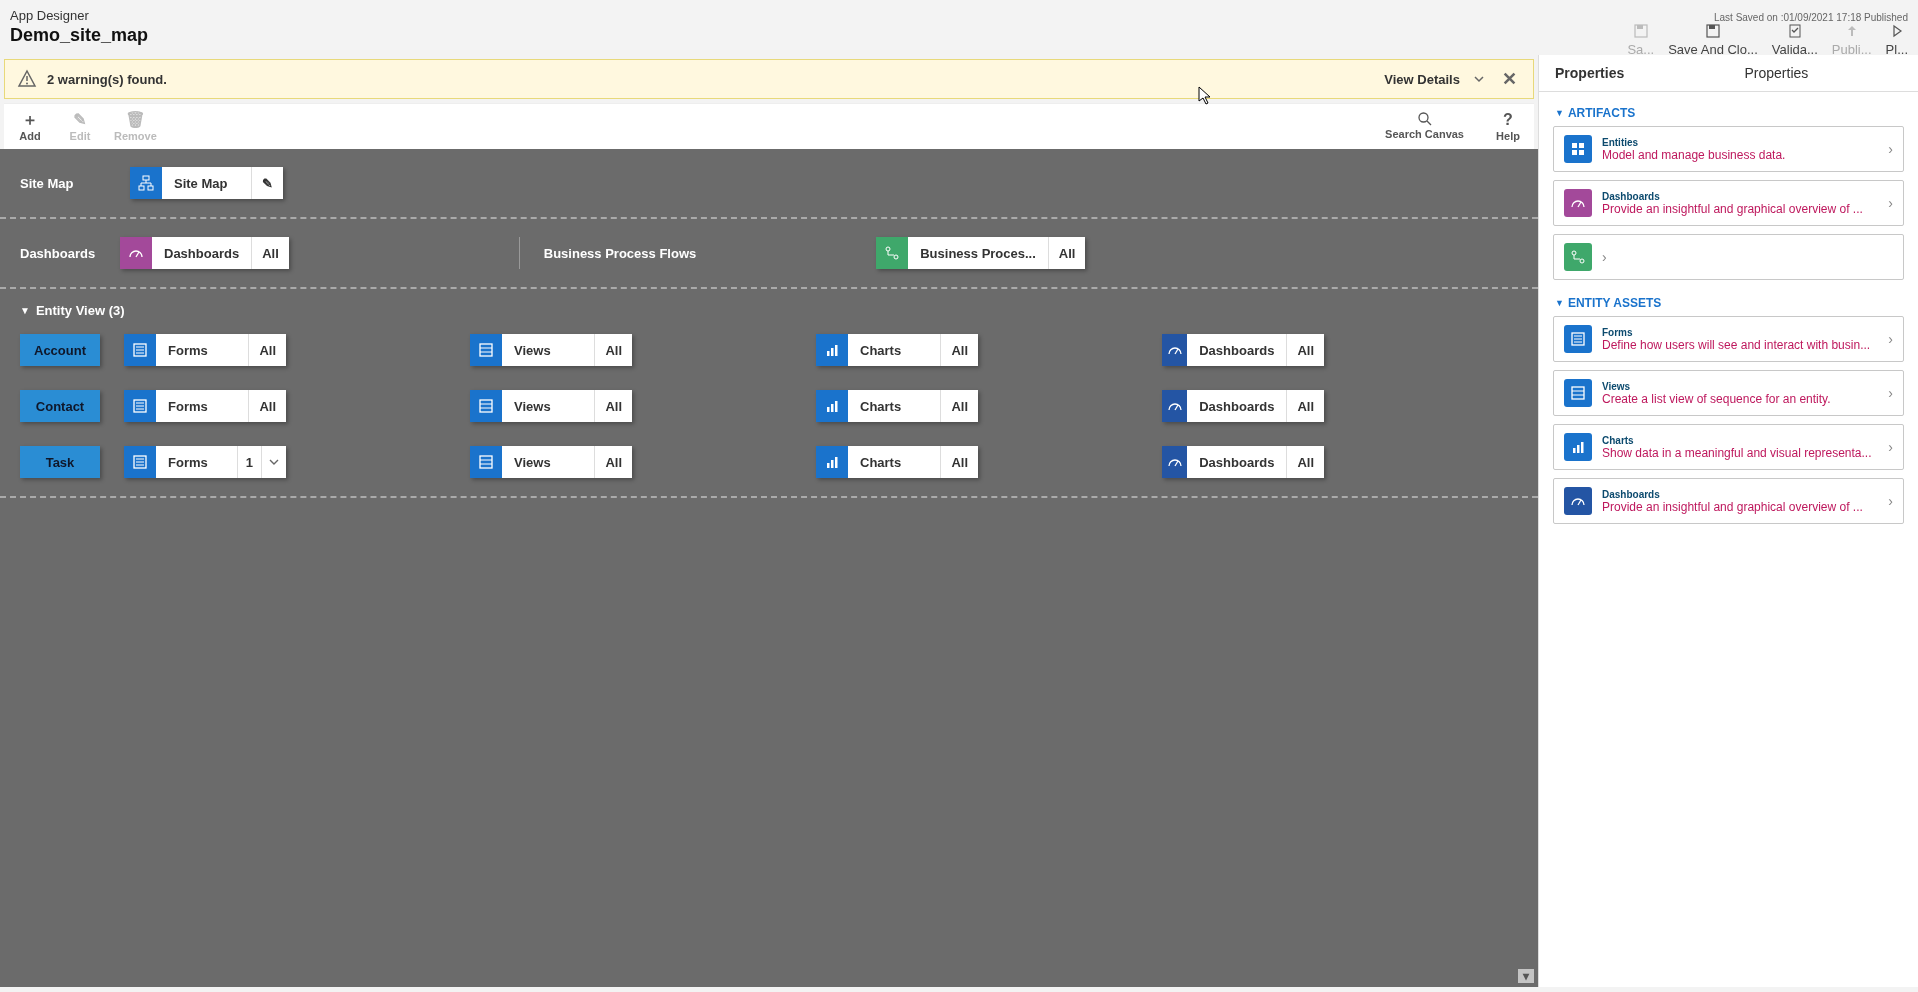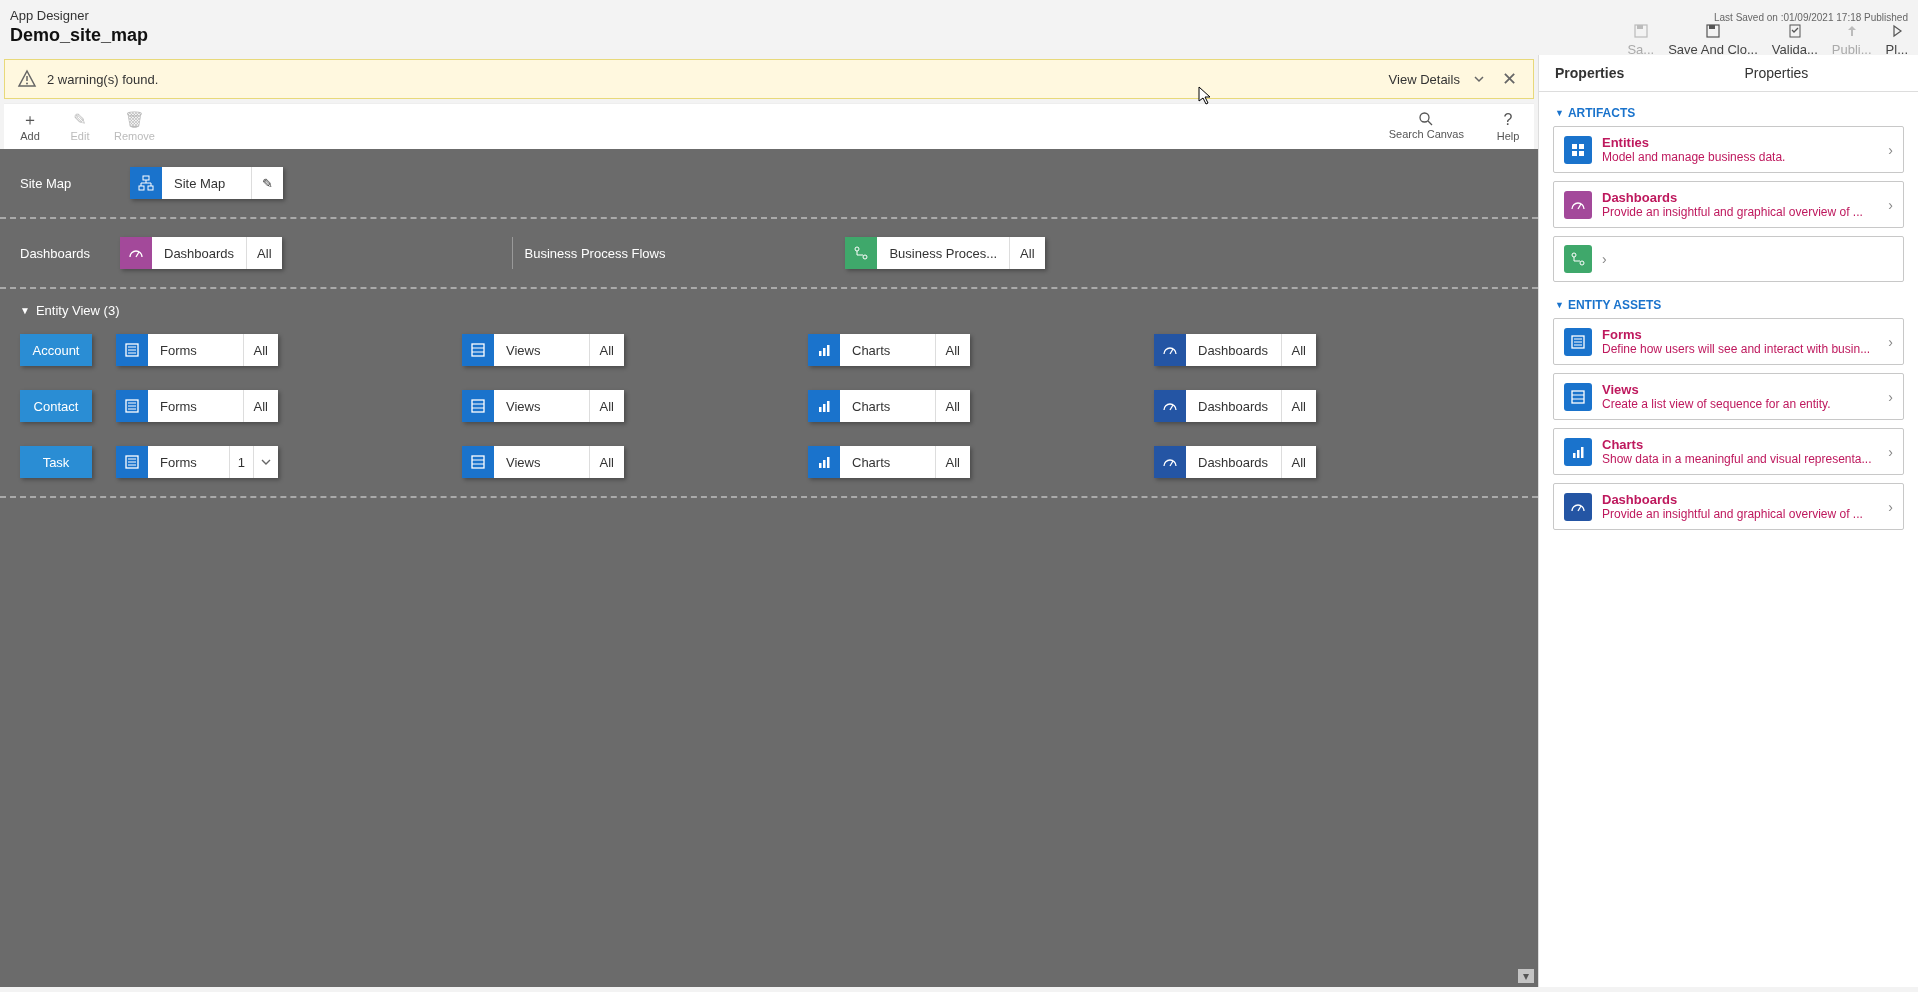--- a/index.html
+++ b/index.html
@@ -10,21 +10,21 @@
 .app-title { font-size: 13px; color: #333; }
 .app-name { font-size: 18px; color: #111; font-weight: 700; margin-top: 2px; }
 .header-right { font-size: 10px; color: #666; padding-top: 4px; }
 
 .action-bar { background: #f3f3f3; display: flex; justify-content: flex-end; align-items: center; padding: 0 10px 0 0; gap: 14px; height: 30px; margin-top: -26px; }
 .action-item { display: flex; align-items: center; gap: 4px; font-size: 13px; color: #444; cursor: pointer; flex-direction: column; }
 .action-item.disabled { color: #aaa; }
 .action-icon { width: 14px; height: 14px; display: inline-flex; align-items: center; justify-content: center; }
 
 .main-area { display: flex; height: calc(992px - 60px); }
-.canvas-area { flex: 1; display: flex; flex-direction: column; position: relative; }
+.canvas-area { flex: 1; display: flex; flex-direction: column; position: relative; font-weight: bold; }
 .right-panel { width: 380px; background: #fff; border-left: 1px solid #ddd; display: flex; flex-direction: column; }
 
 .warning-bar { background: #fff8df; border: 1px solid #e8d97a; height: 40px; display: flex; align-items: center; padding: 0 12px; margin: 4px; justify-content: space-between; }
 .warning-left { display: flex; align-items: center; gap: 10px; }
 .warning-icon { width: 20px; height: 20px; }
 .warning-text { font-size: 13px; color: #333; }
 .warning-right { display: flex; align-items: center; gap: 12px; }
 .view-details { font-size: 13px; color: #333; cursor: pointer; }
 .chevron { width: 14px; height: 14px; }
 .close-x { font-size: 18px; color: #666; cursor: pointer; padding: 0 4px; }
@@ -44,27 +44,27 @@
 
 .tile { display: flex; align-items: center; background: #fff; height: 32px; box-shadow: 2px 2px 4px rgba(0,0,0,0.3); }
 .tile-icon { width: 32px; height: 32px; display: flex; align-items: center; justify-content: center; color: #fff; }
 .tile-icon.blue { background: #1a73cc; }
 .tile-icon.purple { background: #a3499a; }
 .tile-icon.green { background: #3fa86b; }
 .tile-label { padding: 0 12px; font-size: 13px; color: #333; min-width: 90px; border-right: 1px solid #ddd; height: 100%; display: flex; align-items: center; }
 .tile-label.wide { min-width: 110px; }
 .tile-action { padding: 0 10px; font-size: 13px; color: #333; height: 100%; display: flex; align-items: center; cursor: pointer; }
 .dash-col { display: flex; align-items: center; gap: 20px; }
-.dash-col.second { margin-left: 200px; border-left: 1px solid #999; padding-left: 12px; align-items: center; }
+.dash-col.second { margin-left: 200px; border-left: 1px solid #999; padding-left: 24px; align-items: center; }
 
 .entity-header { padding: 14px 20px 4px; display: flex; align-items: center; gap: 6px; color: #fff; font-size: 13px; }
 .entity-caret { font-size: 10px; }
 
 .entity-row { display: flex; align-items: center; gap: 24px; padding: 12px 20px; }
-.entity-btn { background: #2a8dd4; color: #ffffff; width: 72px; height: 32px; display: flex; align-items: center; justify-content: center; font-size: 13px; box-shadow: 2px 2px 4px rgba(0,0,0,0.3); cursor: pointer; }
+.entity-btn { background: #2a8dd4; color: #0f172a; width: 80px; height: 32px; display: flex; align-items: center; justify-content: center; font-size: 13px; box-shadow: 2px 2px 4px rgba(0,0,0,0.3); cursor: pointer; }
 .asset-group { display: flex; gap: 184px; }
 .asset-tile { display: flex; align-items: center; background: #fff; height: 32px; box-shadow: 2px 2px 4px rgba(0,0,0,0.3); width: 162px; }
 .asset-tile .tile-label { flex: 1; min-width: auto; }
 .asset-count { padding: 0 8px; font-size: 13px; color: #333; border-right: 1px solid #ddd; height: 100%; display: flex; align-items: center; }
 .asset-chev { padding: 0 6px; color: #666; cursor: pointer; }
 
 .panel-tabs { display: flex; border-bottom: 1px solid #ddd; }
 .panel-tab { flex: 1; padding: 10px 16px; font-size: 14px; color: #333; cursor: pointer; }
 .panel-tab.active { font-weight: 600; }
 
@@ -72,21 +72,21 @@
 .panel-section-title { color: #1a73cc; font-size: 12px; font-weight: 600; padding: 8px 2px 6px; display: flex; align-items: center; gap: 4px; }
 .panel-caret { font-size: 9px; color: #1a73cc; }
 
 .comp-card { border: 1px solid #c8c8c8; border-radius: 2px; padding: 8px 10px; margin-bottom: 8px; display: flex; align-items: center; gap: 10px; cursor: pointer; }
 .comp-icon { width: 28px; height: 28px; border-radius: 3px; display: flex; align-items: center; justify-content: center; color: #fff; flex-shrink: 0; }
 .comp-icon.blue { background: #1a73cc; }
 .comp-icon.purple { background: #a3499a; }
 .comp-icon.green { background: #3fa86b; }
 .comp-icon.navy { background: #2455a4; }
 .comp-text { flex: 1; overflow: hidden; }
-.comp-title { font-size: 13px; color: #be185d; font-weight: 600; }
+.comp-title { font-size: 10px; color: #0c4a6e; font-weight: 600; }
 .comp-desc { font-size: 12px; color: #be185d; white-space: nowrap; overflow: hidden; text-overflow: ellipsis; }
 .comp-arrow { color: #888; font-size: 14px; }
 
 svg { display: block; }
 .cursor-img { position: absolute; left: 1198px; top: 86px; pointer-events: none; }
 </style>
 </head>
 <body>
 
 <div class="header">

